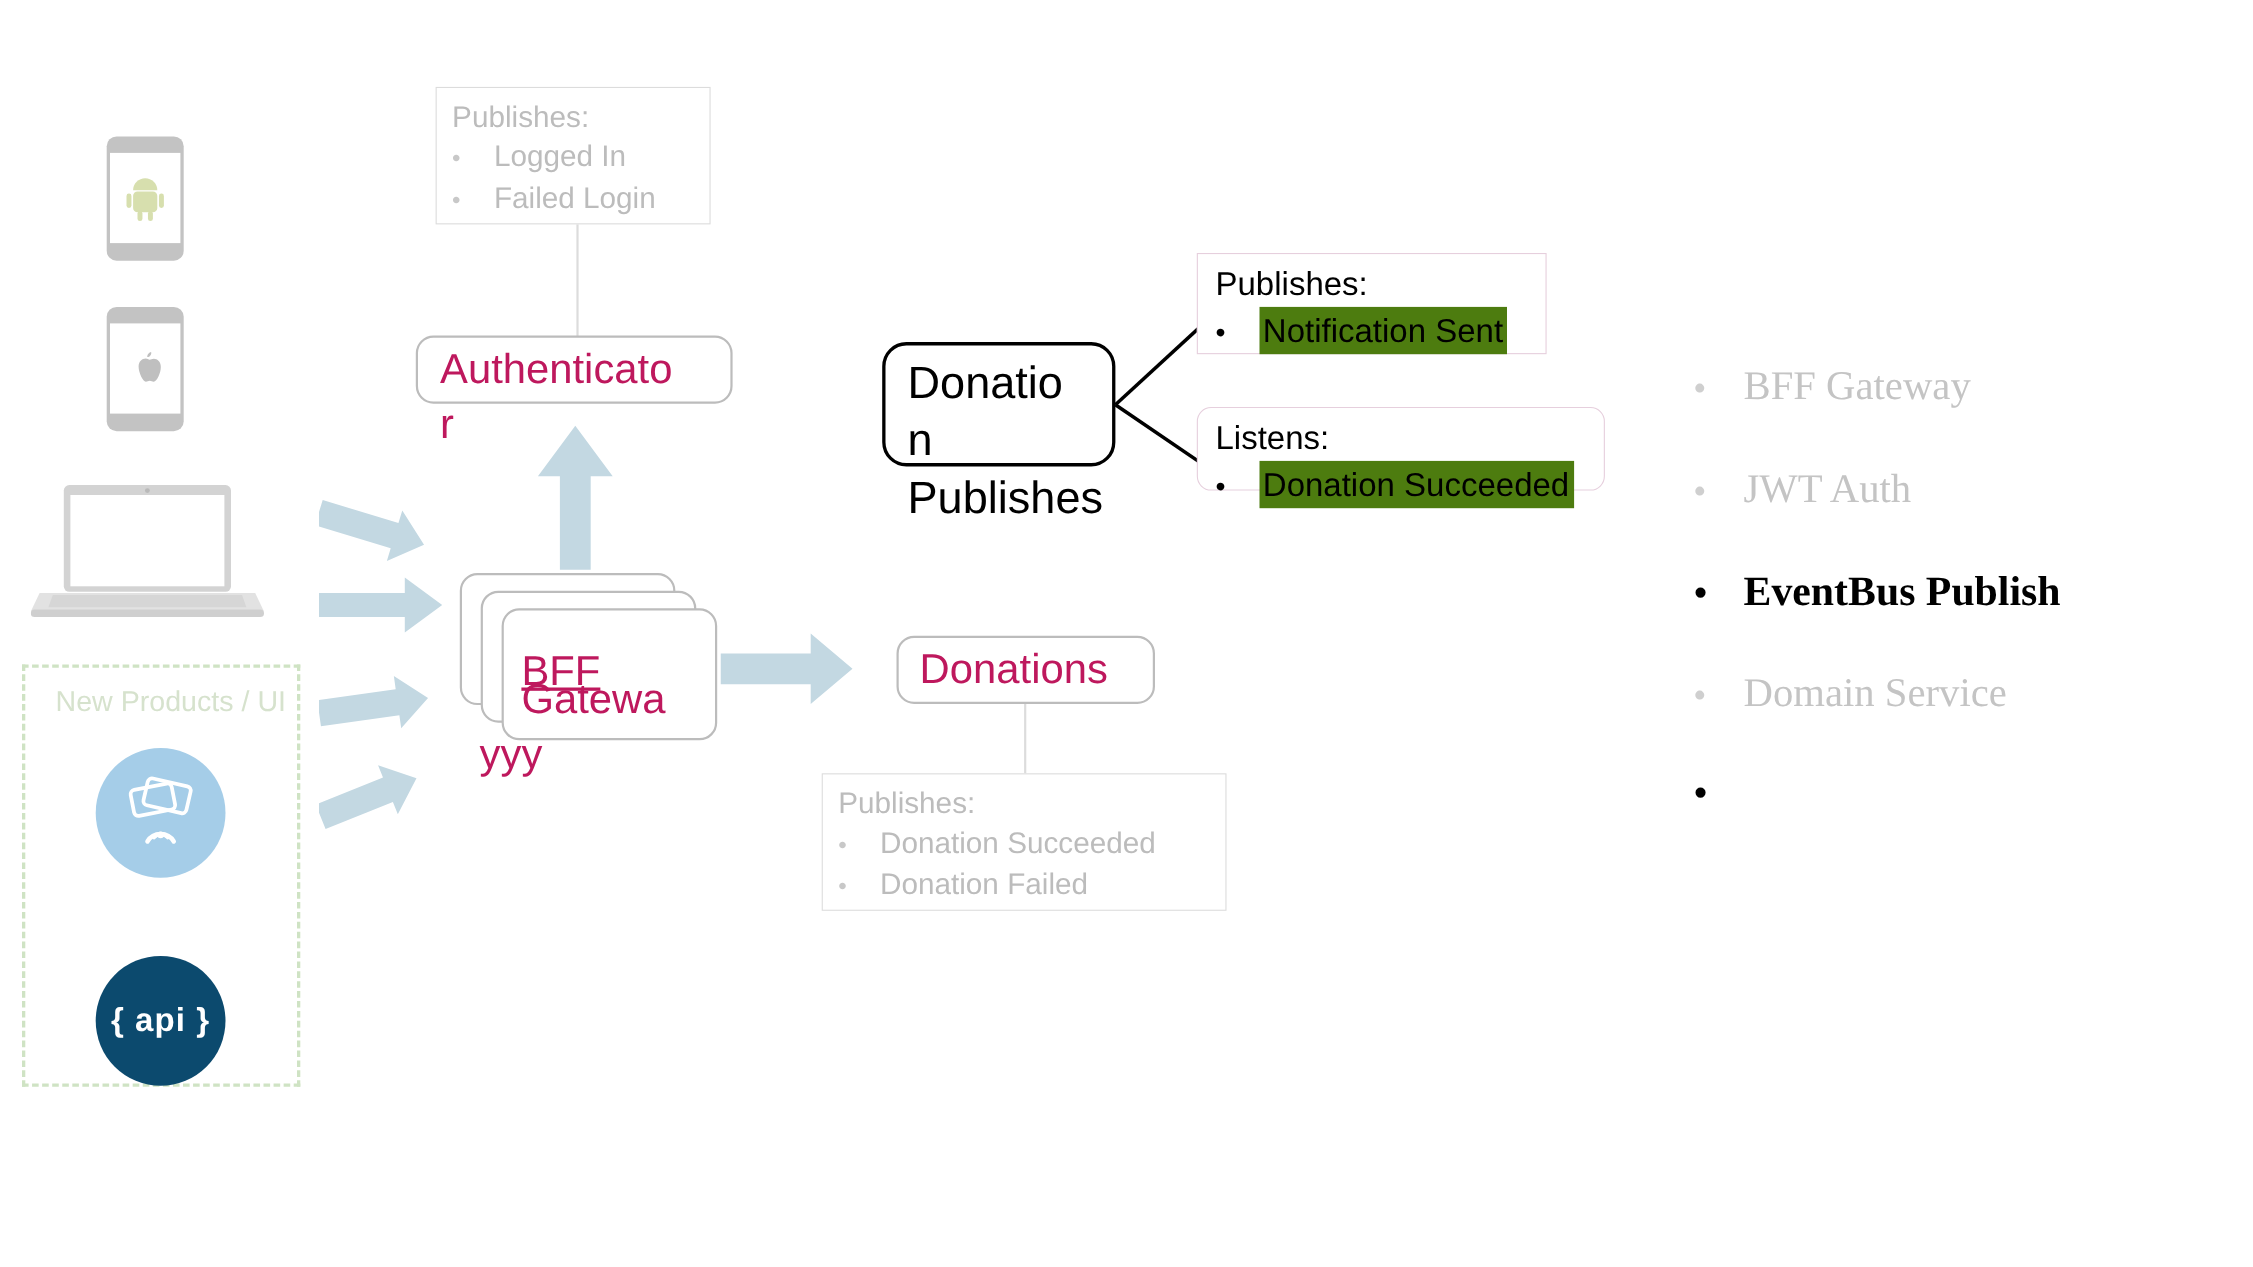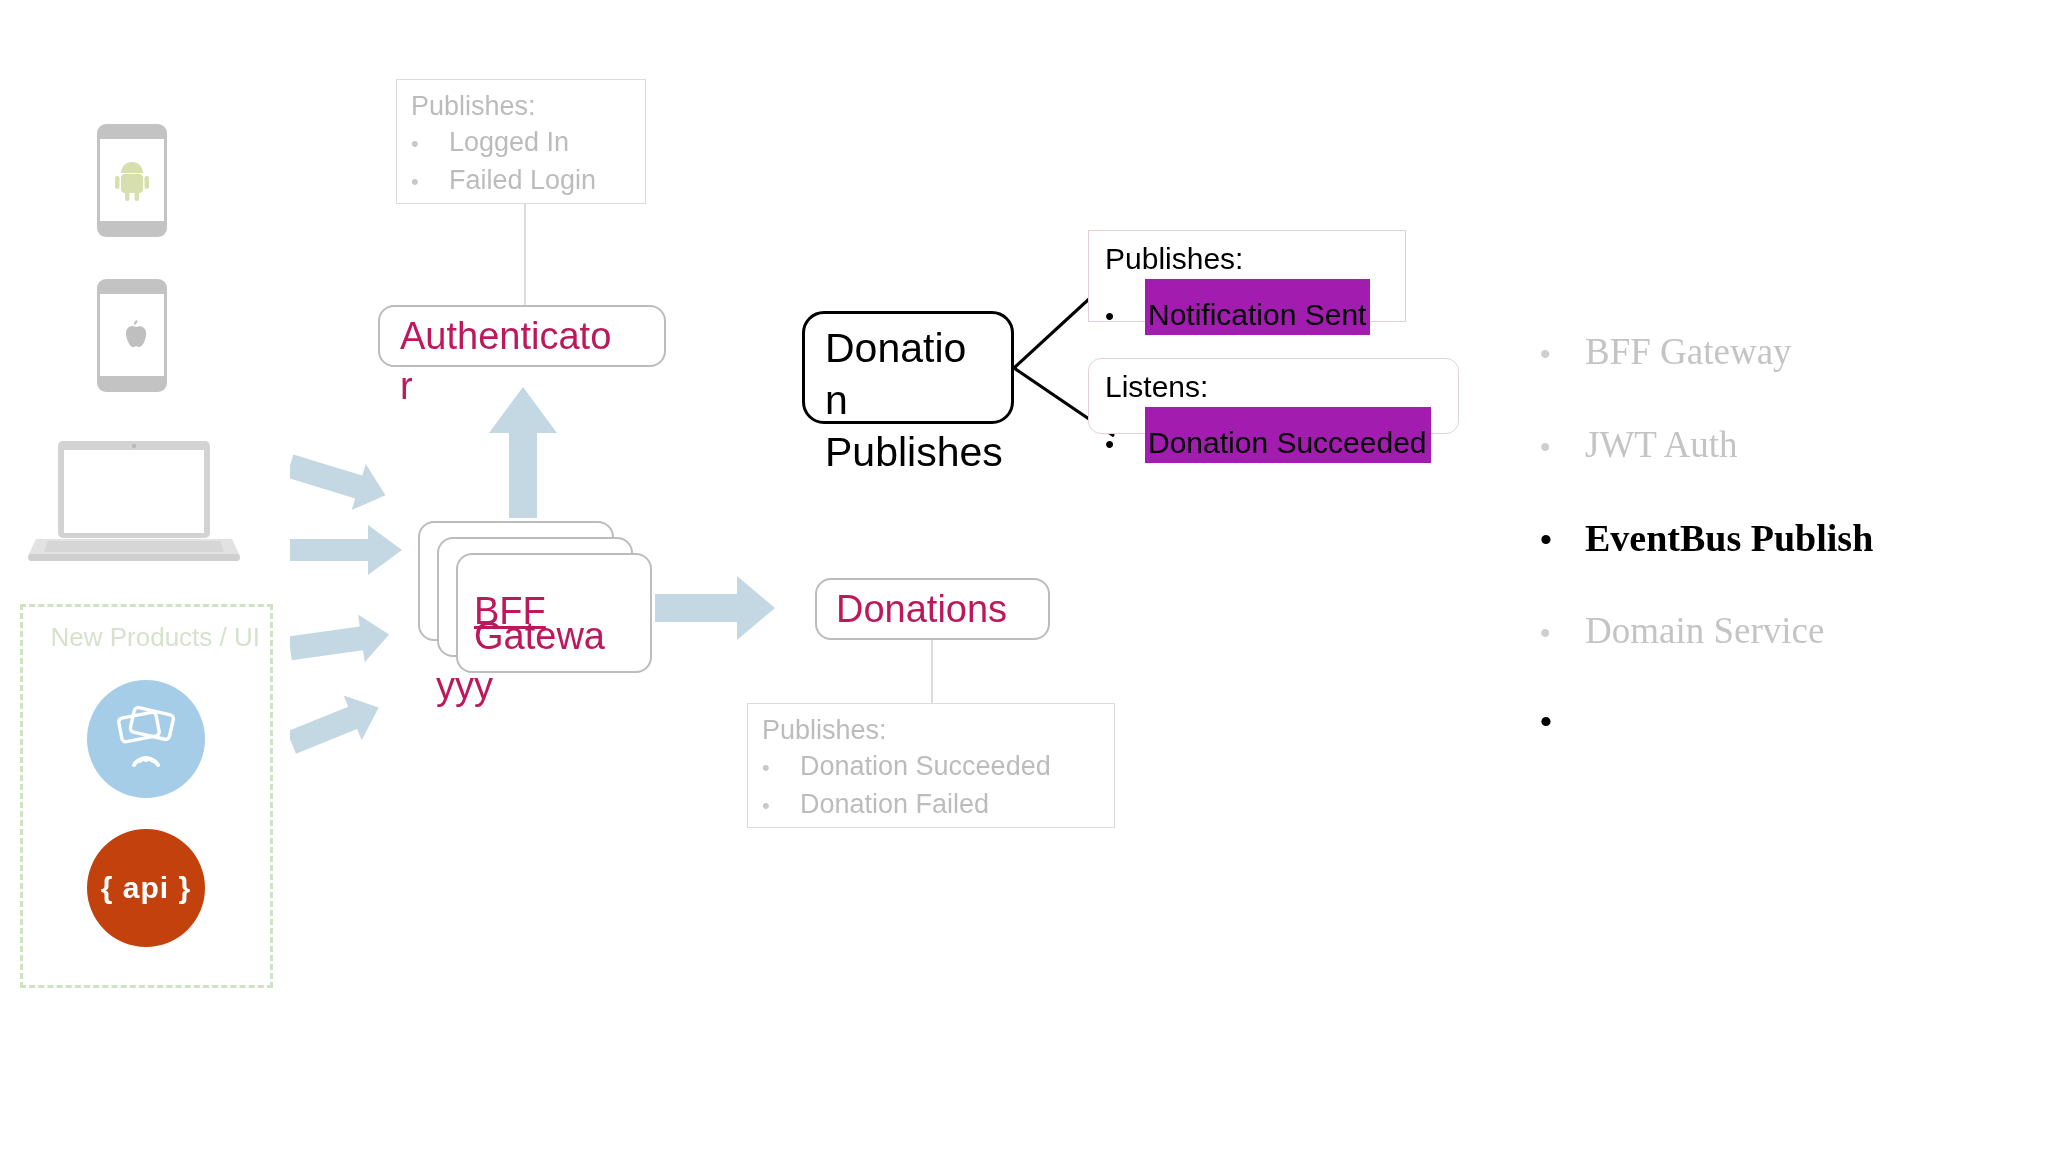--- a/index.html
+++ b/index.html
@@ -56,21 +56,21 @@
     box-sizing: border-box;
     color: #000000;
     padding: 8px 14px 10px 16px;
   }
   .note-hl .note-title { font-size: 30px; line-height: 40px; }
   .note-hl .note-li {
     font-size: 30px; line-height: 40px;
     display: flex; align-items: baseline;
   }
   .note-hl .note-li .bul { width: 40px; flex: 0 0 40px; font-size: 26px; }
-  .hl { background: #a21caf; padding: 16px 4px 0 3px; }
+  .hl { background: #4d7c0f; padding: 3px 4px 0 3px; }
 
   
   .black-box {
     border: 3.5px solid #000000;
     border-radius: 22px;
     background: #ffffff;
     box-sizing: border-box;
   }
   .black-label {
     position: absolute;
@@ -178,21 +178,21 @@
         <rect x="26" y="12" width="40" height="25" rx="4" transform="rotate(13 46 24)"></rect>
       </g>
       <g fill="none" stroke="#ffffff" stroke-width="4" stroke-linecap="round">
         <path d="M28 66 A14 14 0 0 1 52 66"></path>
         <path d="M34 62 A8.5 8.5 0 0 1 46.5 62"></path>
       </g>
       <circle cx="40" cy="60" r="3" fill="#ffffff"></circle>
     </svg>
   </div>
 
-  <div class="circle" style="left:87px; top:829px; width:118px; height:118px; background:#c2410c;">
+  <div class="circle" style="left:87px; top:869px; width:118px; height:118px; background:#0c4a6e;">
     <span class="api-text">{ api }</span>
   </div>
 
   <div class="abs" style="left:290px; top:437px; width:140px; height:330px;">
     <svg width="140" height="330" viewBox="0 0 140 330">
       <g fill="#c3d8e2">
 
         <g transform="rotate(17 10 30)">
           <path d="M0 20 L72 20 L72 8 L100 32 L72 56 L72 44 L0 44 Z"></path>
         </g>
@@ -277,21 +277,21 @@
   </div>
 
   <div class="note-hl abs" style="left:1088px; top:230px; width:318px; height:92px;">
     <div class="note-title">Publishes:</div>
     <div class="note-li">
       <span class="bul">•</span>
       <span class="hl">Notification Sent</span>
     </div>
   </div>
 
-  <div class="note-hl abs" style="left:1088px; top:358px; width:371px; height:76px;border-radius:13px;">
+  <div class="note-hl abs" style="left:1088px; top:370px; width:371px; height:76px;border-radius:13px;">
     <div class="note-title">Listens:</div>
     <div class="note-li">
       <span class="bul">•</span>
       <span class="hl">Donation Succeeded</span>
     </div>
   </div>
 
   <div class="side-list">
     <div class="side-item dim">
       <span class="bul">•</span>

